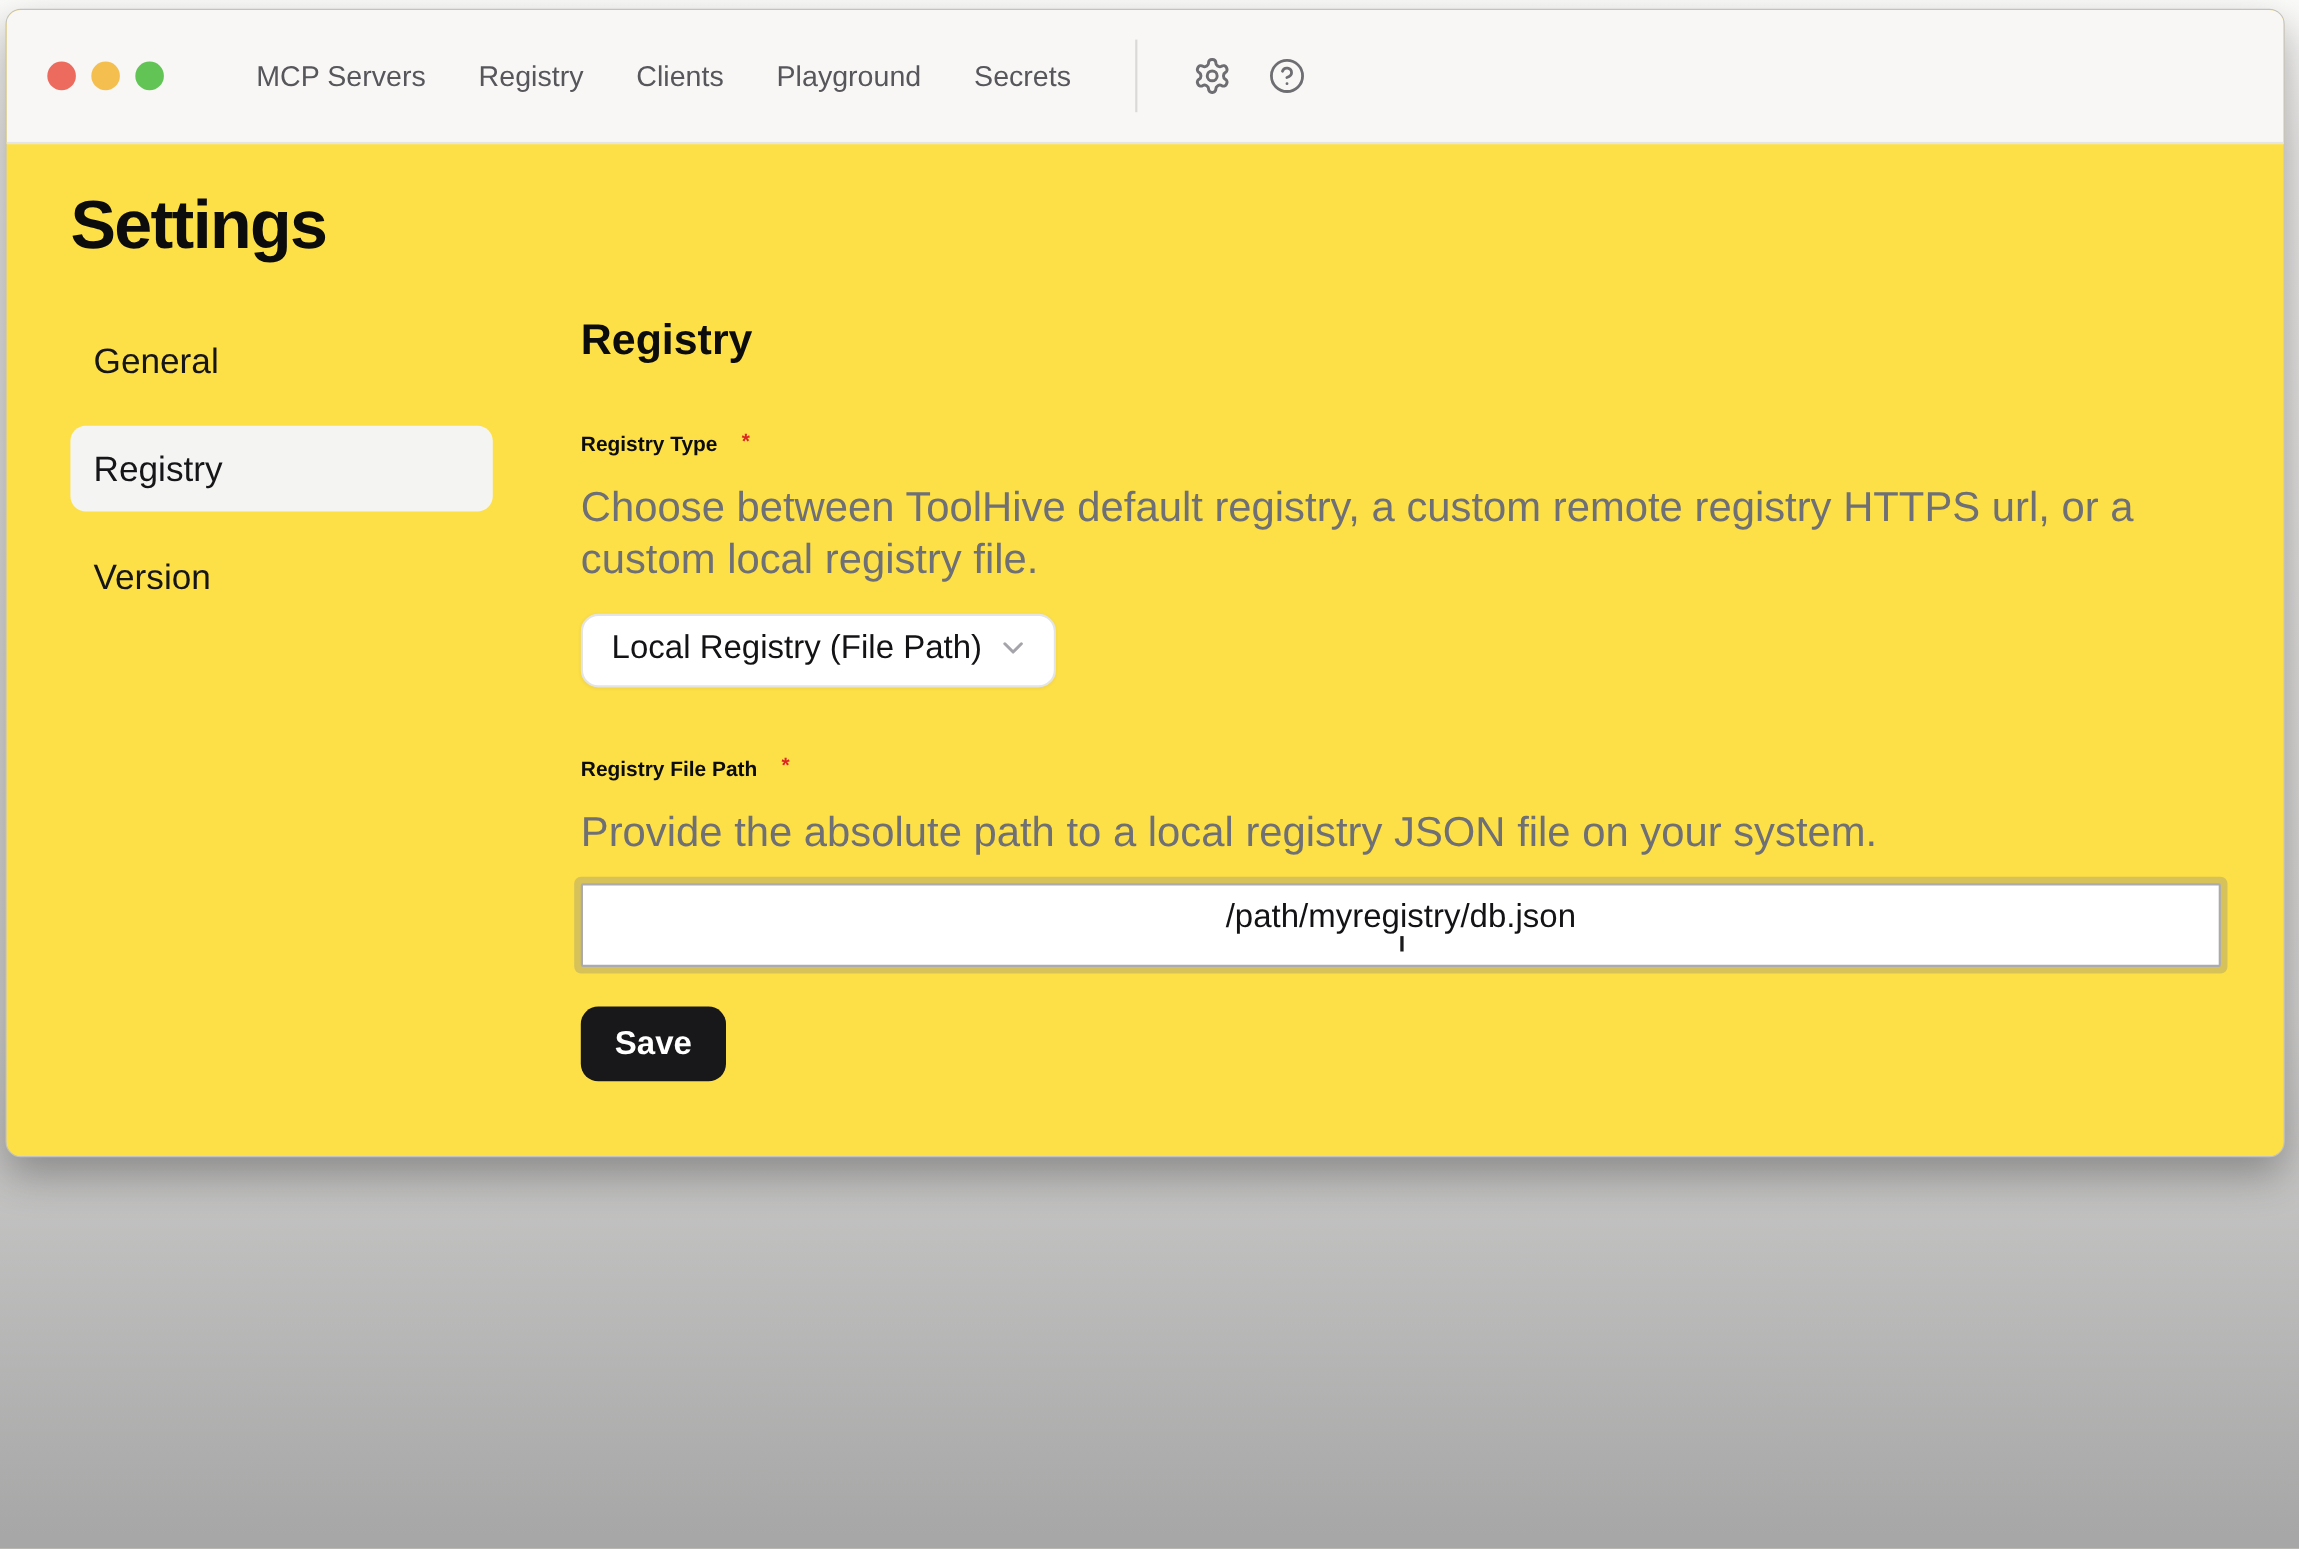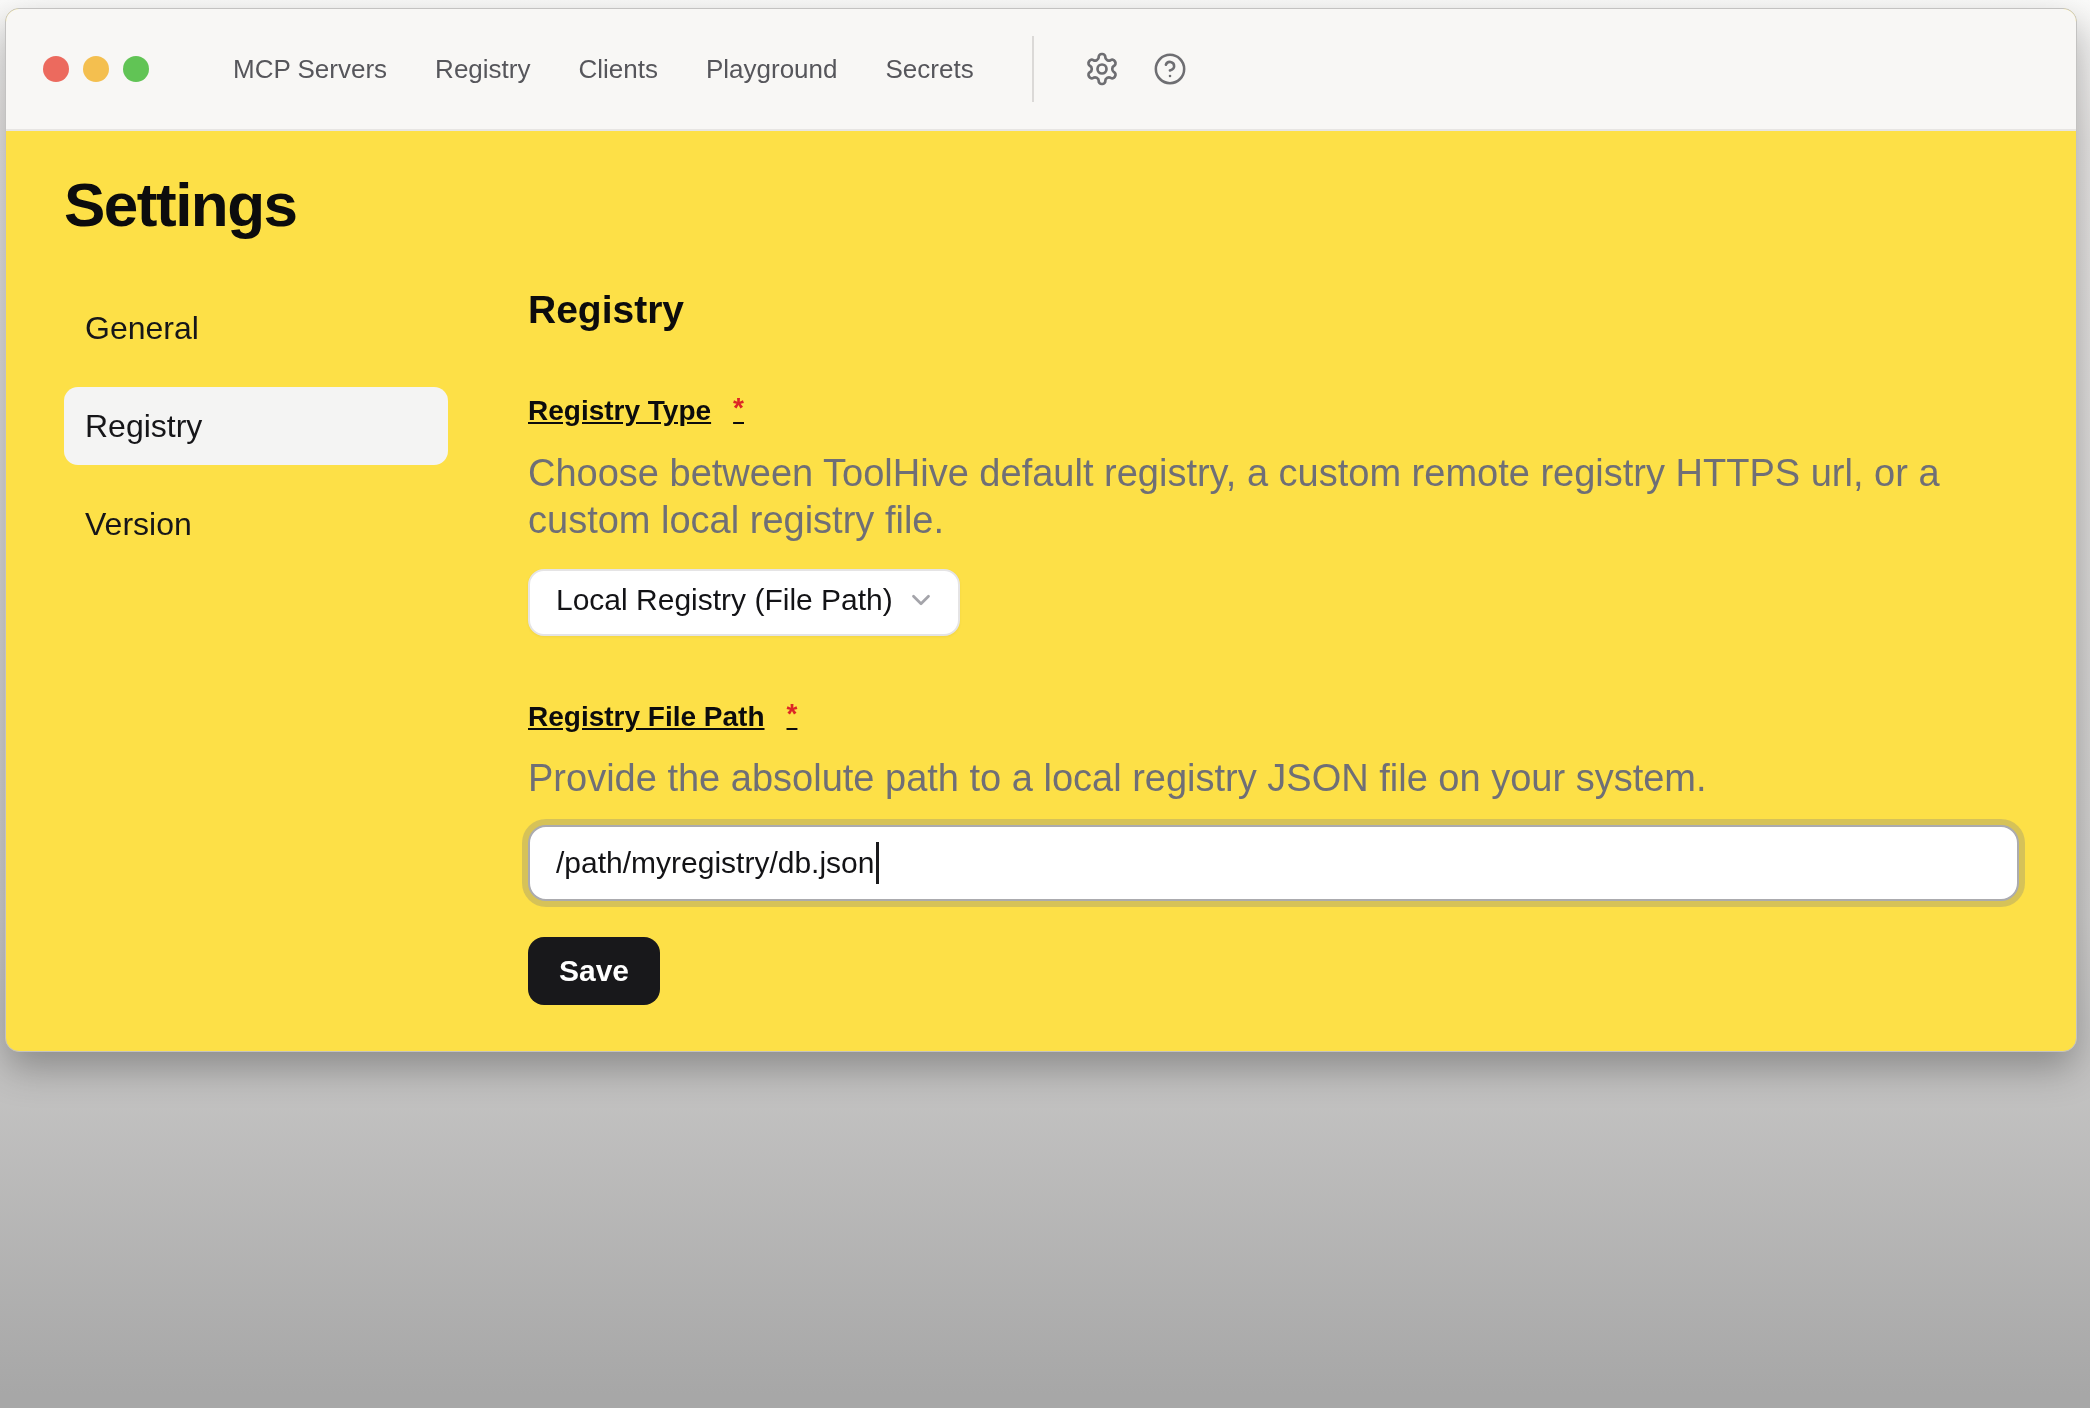--- a/index.html
+++ b/index.html
@@ -48,38 +48,38 @@
     display: flex; align-items: center; padding-left: 21px;
     font-size: 32px; font-weight: 500; color: #161619;
     margin-bottom: 20px; cursor: default;
   }
   .side-item.active { background: #f4f4f3; }
   
   .main { margin-left: 80px; width: 1491px; padding-bottom: 60px; }
   .section-title { margin: 0; font-size: 39px; font-weight: 700; color: #0c0c0d; line-height: 1.1; }
   .field-group-1 { margin-top: 62px; }
   .field-group-2 { margin-top: 64px; }
-  .field-label { font-size: 28px; font-weight: 600; color: #0c0c0d; line-height: 1.2; text-decoration: underline; }
+  .field-label { font-size: 19px; font-weight: 600; color: #0c0c0d; line-height: 1.2; }
   .req { color: #dc2626; margin-left: 22px; font-weight: 700; position: relative; top: -3px; }
   .field-desc { font-size: 38px; color: #6f6f76; margin-top: 22px; line-height: 1.25; }
   .dropdown {
     margin-top: 24px; width: 432px; height: 67px;
     background: #fff; border: 2px solid #e5e4e5; border-radius: 16px;
     box-shadow: 0 1px 3px rgba(0,0,0,.05);
     display: flex; align-items: center; justify-content: space-between;
     padding: 0 22px 4px 26px; cursor: default;
   }
   .dropdown-value { font-size: 30px; color: #131316; }
   .chevron { width: 30px; height: 30px; display: block; }
   .text-input {
     margin-top: 22px; width: 1491px; height: 76px;
-    background: #fff; border: 2px solid #ababaf; border-radius: 18px;
+    background: #fff; border: 2px solid #ababaf; border-radius: 2px;
     box-shadow: 0 0 0 6px rgba(125,125,130,.30);
     display: flex; align-items: center; padding: 12px 26px;
-    font-size: 30px; color: #131316; cursor: text;
+    font-size: 30px; color: #131316; cursor: text; flex-direction: column;
   }
   .caret { display: inline-block; width: 3px; height: 42px; background: #1a1a1c; margin-left: 2px; }
   .save-btn {
     margin-top: 36px; width: 132px; height: 68px;
     background: #18181b; color: #ffffff;
     border: none; border-radius: 16px;
     font-family: inherit; font-size: 30px; font-weight: 700;
     display: flex; align-items: center; justify-content: center;
     cursor: default;
   }

